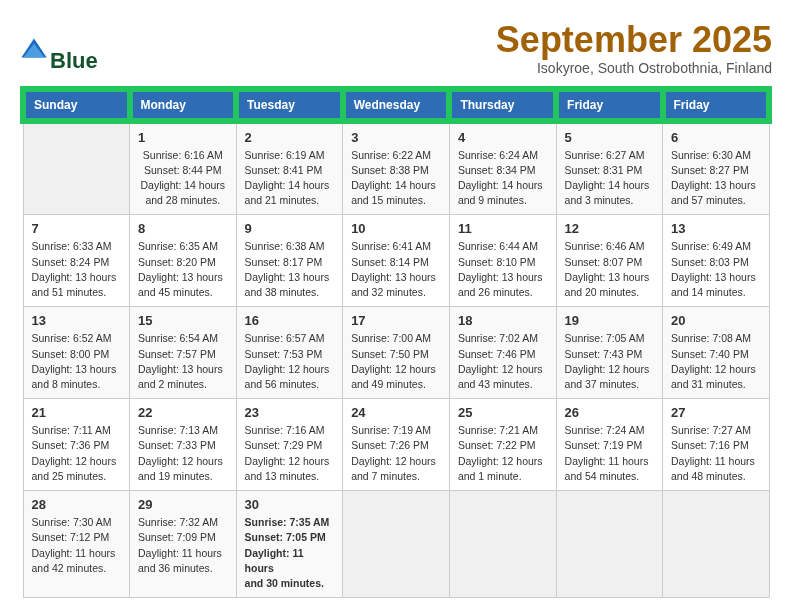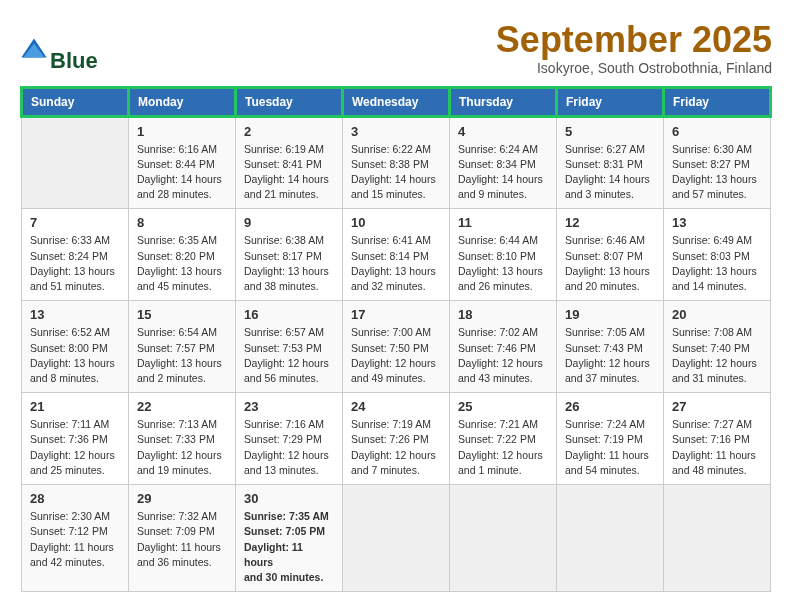--- a/index.html
+++ b/index.html
@@ -52,21 +52,21 @@
       border-collapse: collapse;
       font-size: 11px;
     }
     .calendar thead tr th {
       background-color: #2e6db4;
       color: #fff;
       text-align: left;
       padding: 6px 8px;
       font-size: 12px;
       font-weight: bold;
-      border: 3px solid #22c55e;
+      border: 6px solid #22c55e;
     }
     .calendar tbody tr td {
       border: 1px solid #ccc;
       vertical-align: top;
       padding: 6px 8px;
       width: 107px;
       min-height: 80px;
       color: #333;
       background: #fff;
     }
@@ -122,21 +122,21 @@
         <th>Thursday</th>
         <th>Friday</th>
         <th>Friday</th>
       </tr>
   </thead>
   <tbody id="calendar-body">
   <tr>
         <td class="empty-cell"></td>
         <td>
           <span class="day-num">1</span>
-          <div class="day-info" style="white-space: pre-line;">Sunrise: 6:16 AM
+          <div class="day-info" style="white-space: pre-line; text-align: center;">Sunrise: 6:16 AM
 Sunset: 8:44 PM
 Daylight: 14 hours
 and 28 minutes.</div>
         </td>
         <td>
           <span class="day-num">2</span>
           <div class="day-info" style="white-space: pre-line;">Sunrise: 6:19 AM
 Sunset: 8:41 PM
 Daylight: 14 hours
 and 21 minutes.</div>
@@ -319,21 +319,21 @@
           <span class="day-num">27</span>
           <div class="day-info" style="white-space: pre-line;">Sunrise: 7:27 AM
 Sunset: 7:16 PM
 Daylight: 11 hours
 and 48 minutes.</div>
         </td>
       </tr>
       <tr>
         <td>
           <span class="day-num">28</span>
-          <div class="day-info" style="white-space: pre-line;">Sunrise: 2:30 AM
+          <div class="day-info" style="white-space: pre-line;">Sunrise: 7:30 AM
 Sunset: 7:12 PM
 Daylight: 11 hours
 and 42 minutes.</div>
         </td>
         <td>
           <span class="day-num">29</span>
           <div class="day-info" style="white-space: pre-line;">Sunrise: 7:32 AM
 Sunset: 7:09 PM
 Daylight: 11 hours
 and 36 minutes.</div>

